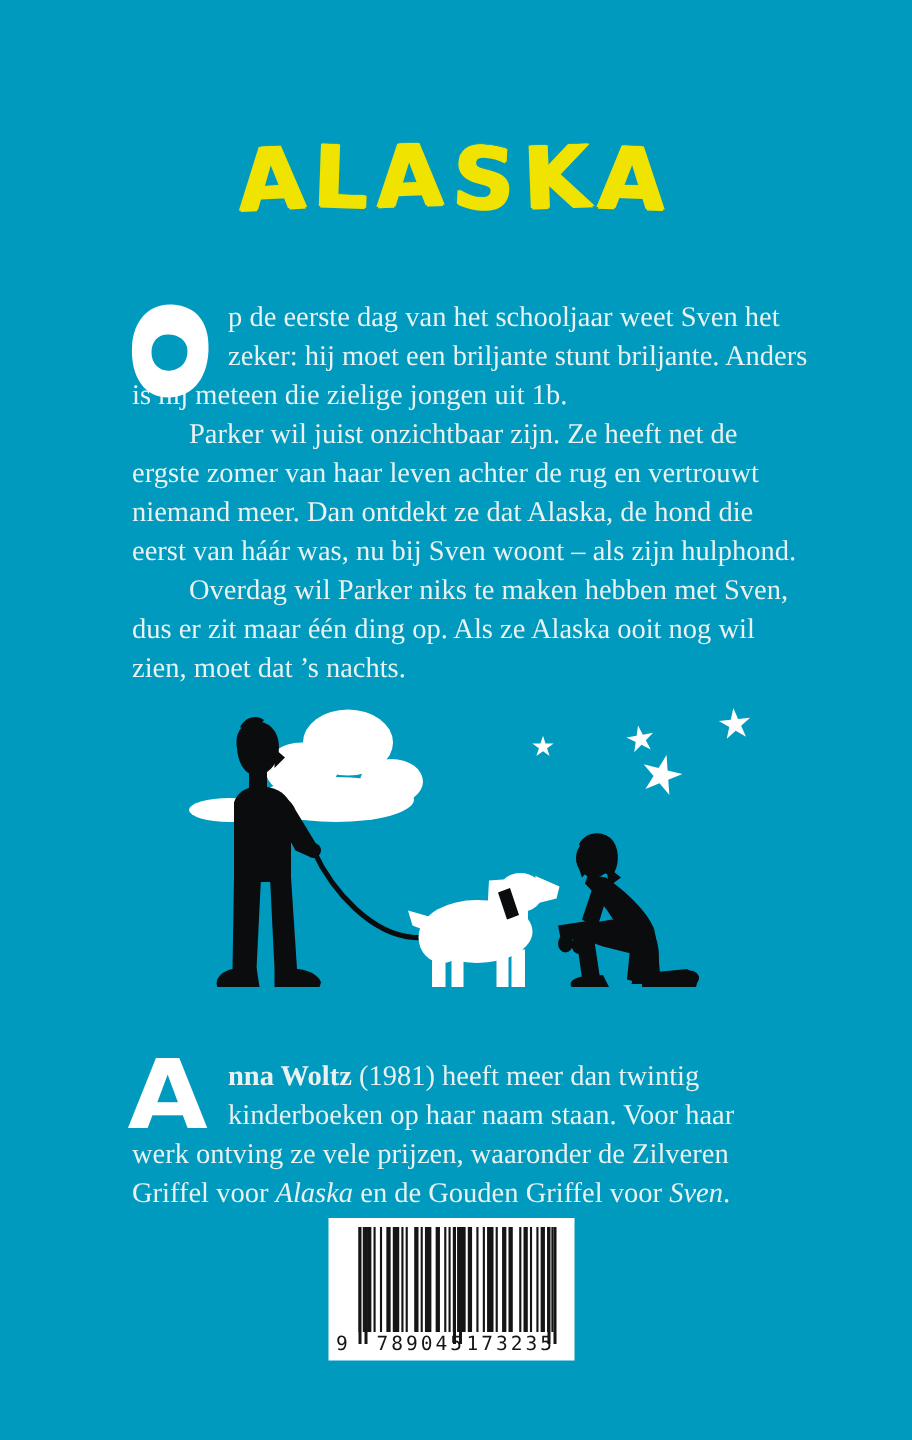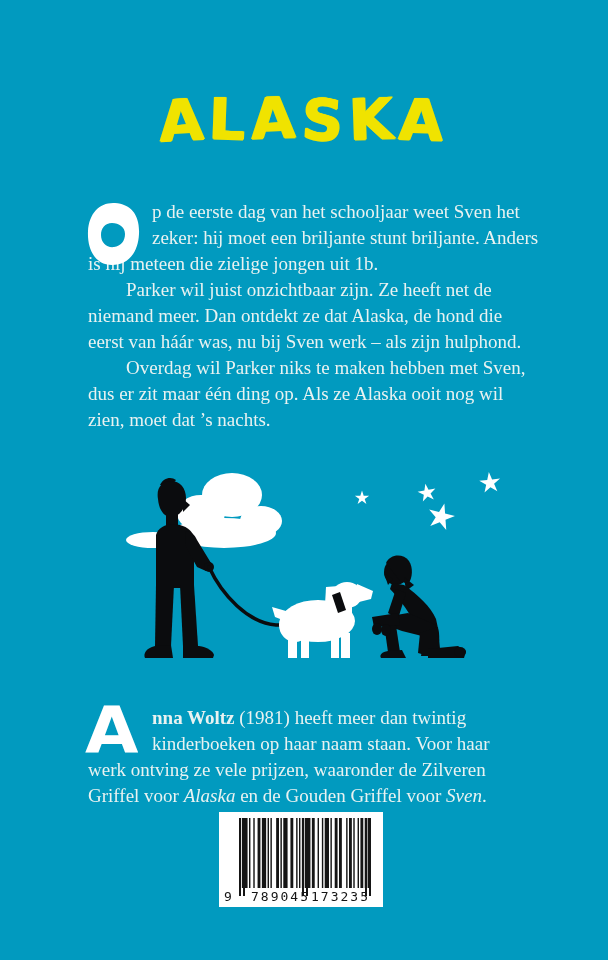--- a/index.html
+++ b/index.html
@@ -69,22 +69,23 @@
     <span class="dropcap-o">
       <span class="hidden-char">O</span>
       <svg width="54" height="64" viewBox="0 0 54 64">
         <path fill="#FFFFFF" fill-rule="evenodd" d="M29,1 C45,2 54,13 53,32 C52,52 41,63 26,63 C11,63 1,50 2,29 C3,11 14,0 29,1 Z M26,21 C19,21 15,26 15,33 C15,41 21,46 28,45 C35,44 39,39 39,32 C39,25 33,21 26,21 Z"></path>
       </svg>
     </span>
     <div class="l cap">p de eerste dag van het schooljaar weet Sven het</div>
     <div class="l cap">zeker: hij moet een briljante stunt briljante. Anders</div>
     <div class="l">is hij meteen die zielige jongen uit 1b.</div>
     <div class="l ind">Parker wil juist onzichtbaar zijn. Ze heeft net de</div>
+    <div class="l">ergste zomer van haar leven achter de rug en vertrouwt</div>
     <div class="l">niemand meer. Dan ontdekt ze dat Alaska, de hond die</div>
-    <div class="l">eerst van háár was, nu bij Sven werk – als zijn hulphond.</div>
+    <div class="l">eerst van háár was, nu bij Sven woont – als zijn hulphond.</div>
     <div class="l ind">Overdag wil Parker niks te maken hebben met Sven,</div>
     <div class="l">dus er zit maar één ding op. Als ze Alaska ooit nog wil</div>
     <div class="l">zien, moet dat ’s nachts.</div>
   </div>
 
   <svg class="illu" viewBox="0 0 608 235">
     <defs>
       <path id="star" d="M0,-10 L2.23,-3.07 L9.51,-3.09 L3.61,1.17 L5.88,8.09 L0,3.8 L-5.88,8.09 L-3.61,1.17 L-9.51,-3.09 L-2.23,-3.07 Z"></path>
     </defs>
 

